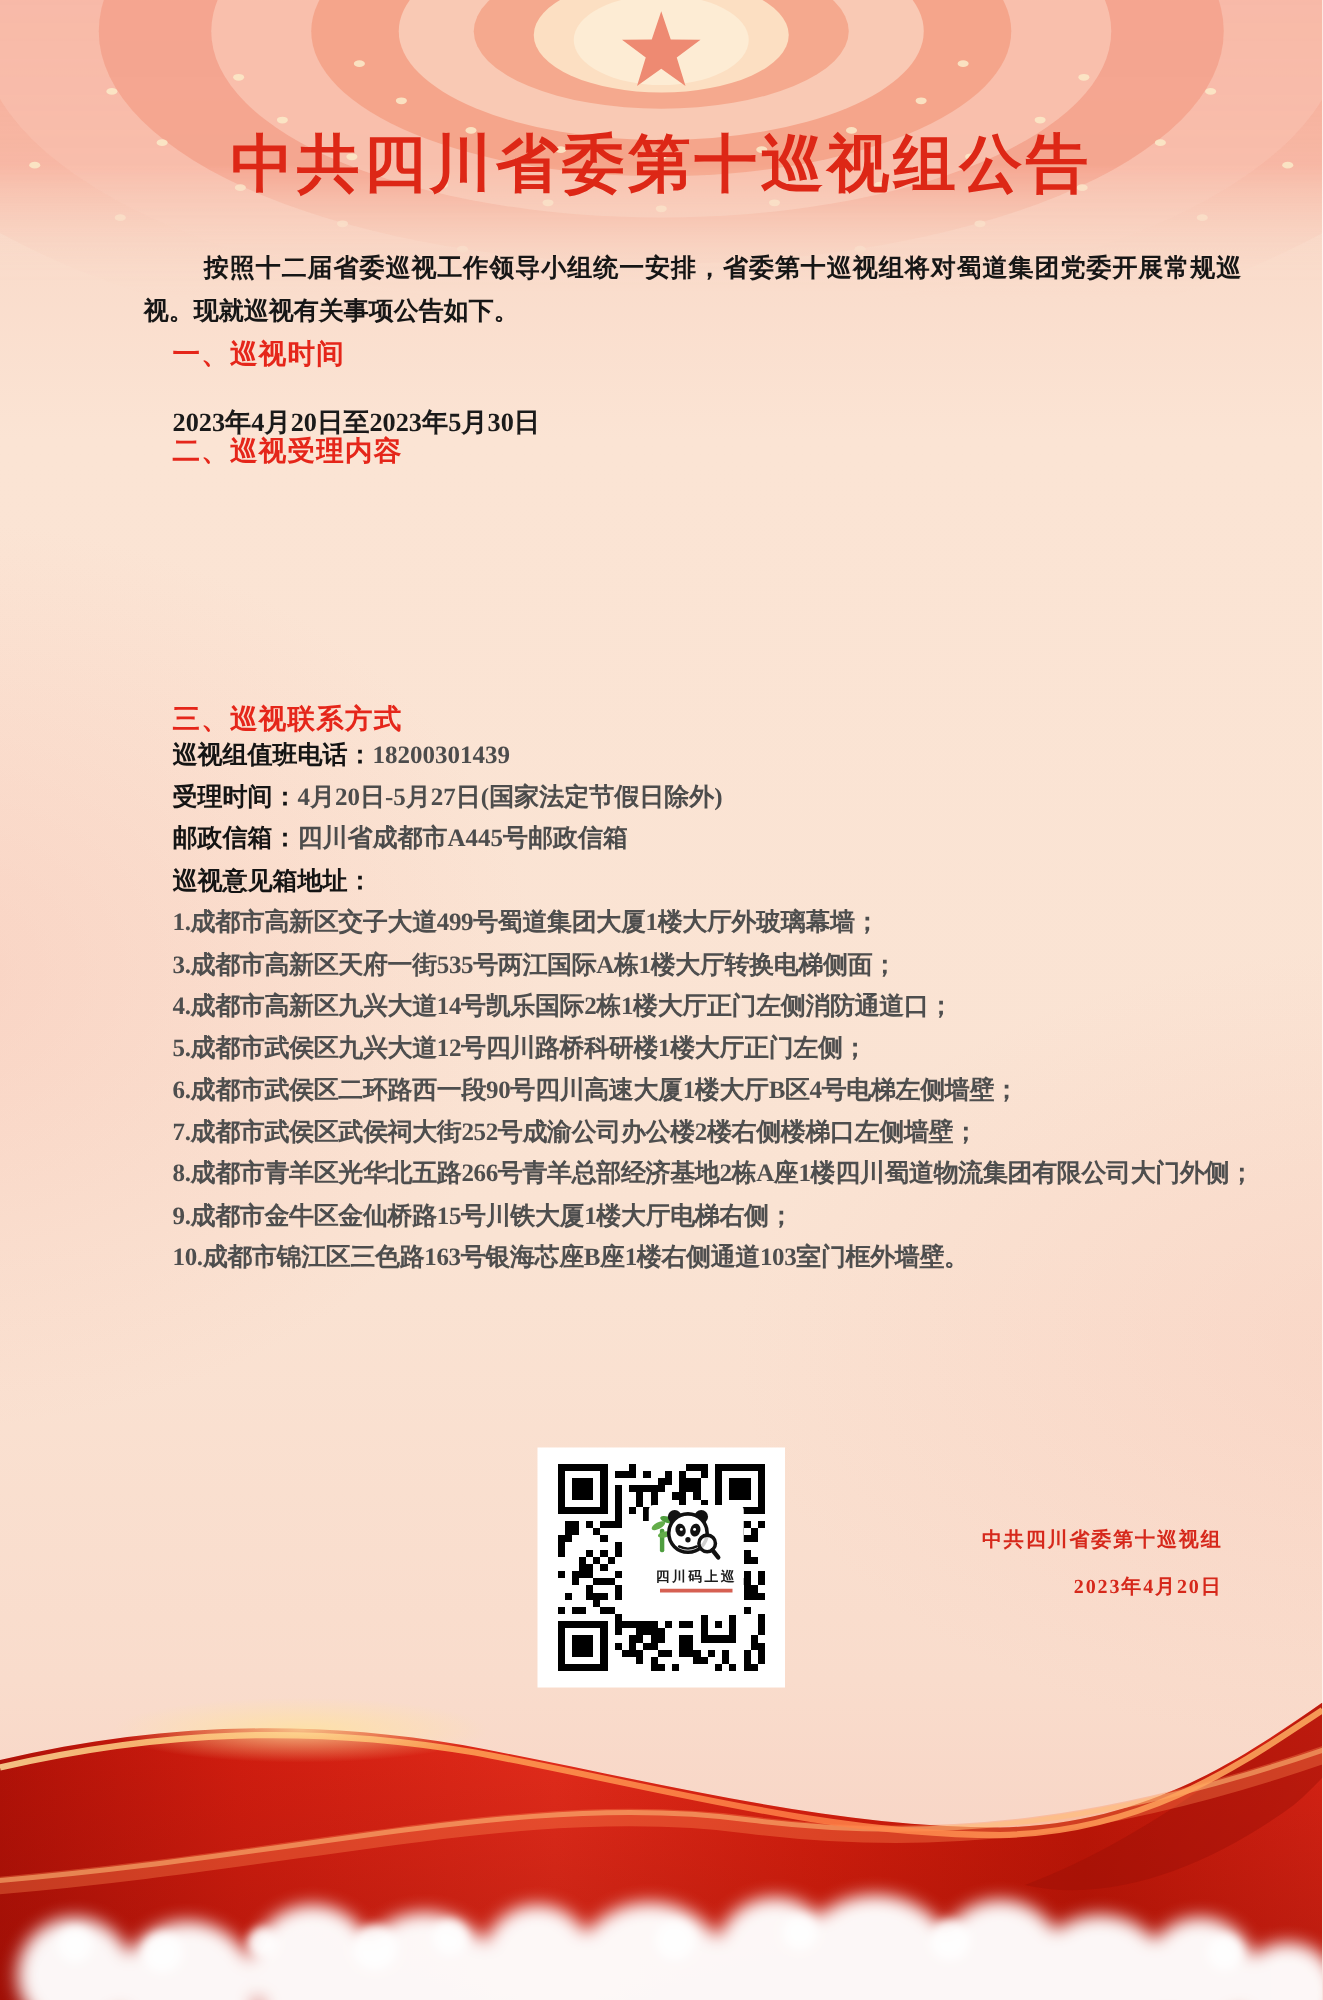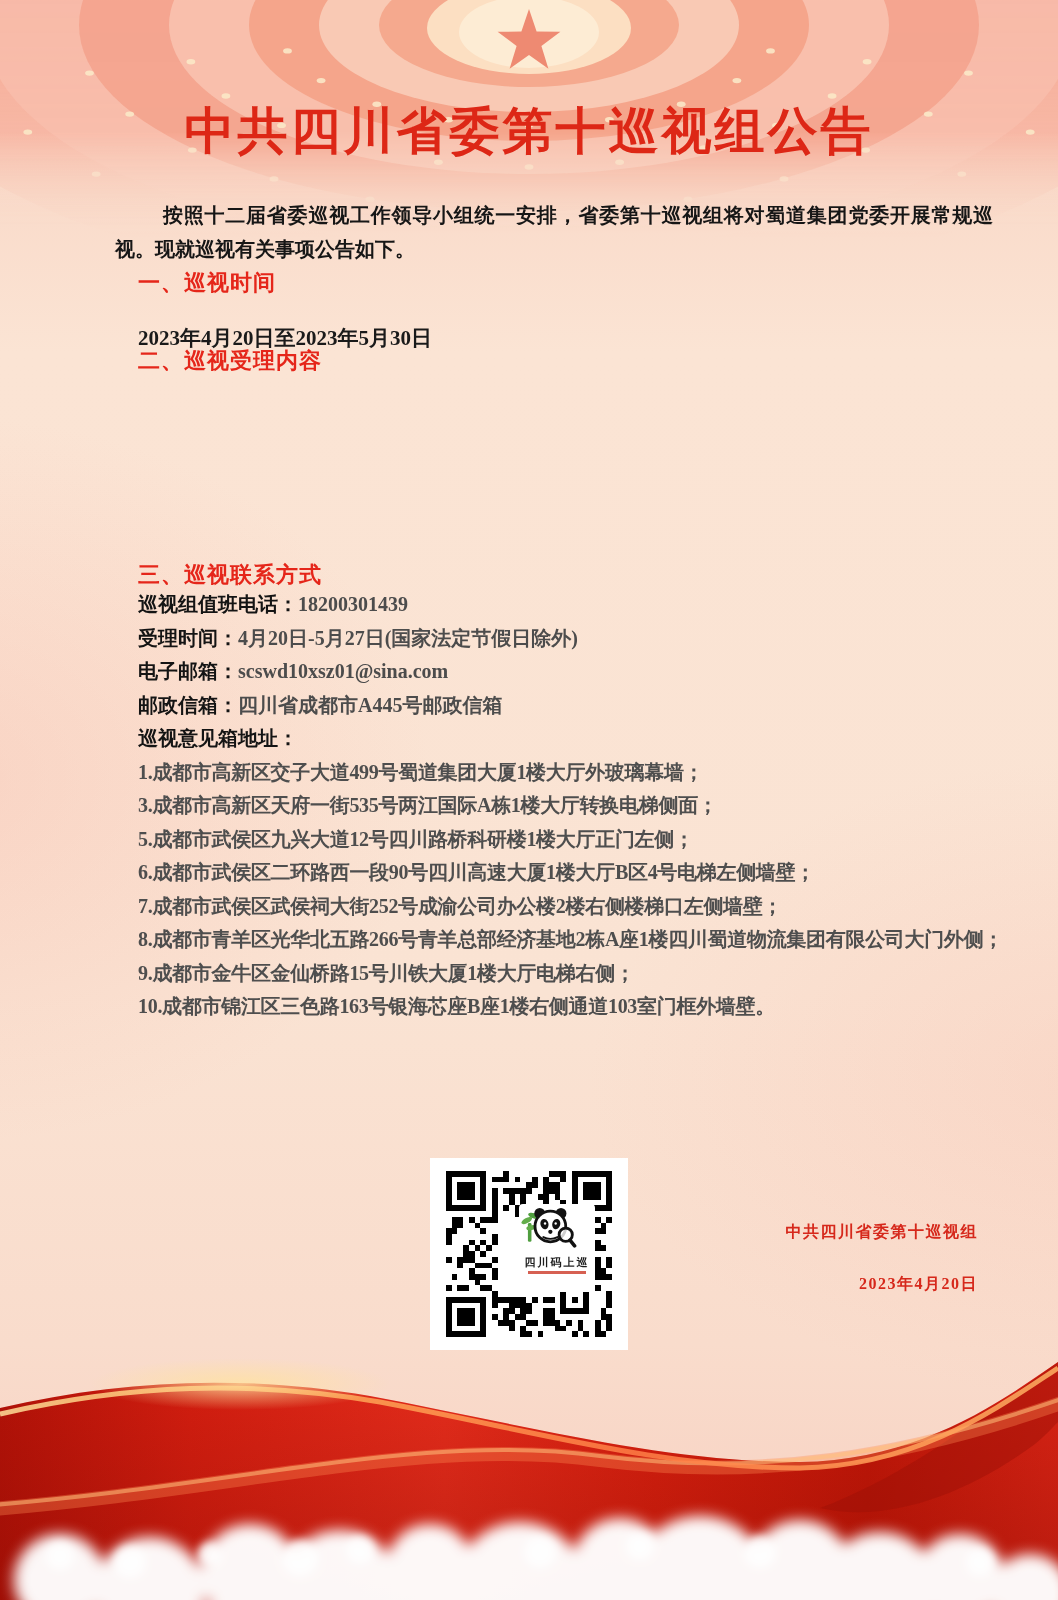--- a/index.html
+++ b/index.html
@@ -48,21 +48,21 @@
   }
   .qr-logo-label{
     font-family:"Liberation Sans","DejaVu Sans",sans-serif;
     font-size:11px;font-weight:bold;color:#1c1c1c;letter-spacing:2px;line-height:12px;
   }
   .qr-logo-bar{width:58px;height:3px;background:#cf4434;opacity:.85;margin:3px auto 0;}
   .signature{
     position:absolute;right:80px;top:1222px;width:340px;text-align:right;
     color:#d6281b;font-weight:bold;font-size:16px;letter-spacing:1.5px;
   }
-  .signature .sig-date{margin-top:31px;padding-right:0px;}
+  .signature .sig-date{margin-top:16px;padding-right:0px;}
   .wave{position:absolute;left:0;bottom:0;width:1058px;height:260px;}
 </style>
 </head>
 <body>
 
 <div class="page">
 
   <svg class="ceiling" viewBox="0 0 1058 240">
     <defs>
       <linearGradient id="fadeY" x1="0" y1="0" x2="0" y2="1">
@@ -139,25 +139,25 @@
   <div class="sec-heading sh1">一、巡视时间</div>
   <div class="plainline date-line">2023年4月20日至2023年5月30日</div>
 
   <div class="sec-heading sh2">二、巡视受理内容</div>
 
   <div class="sec-heading sh3">三、巡视联系方式</div>
 
   <div class="contact-block">
     <div class="contact-line"><span class="lbl">巡视组值班电话：</span><span class="val">18200301439</span></div>
     <div class="contact-line"><span class="lbl">受理时间：</span><span class="val">4月20日-5月27日(国家法定节假日除外)</span></div>
-    <div class="contact-line"><span class="lbl">电子邮箱：</span><span class="val">scswd10xsz01@sina.com</span></div>
     <div class="contact-line"><span class="lbl">邮政信箱：</span><span class="val">四川省成都市A445号邮政信箱</span></div>
     <div class="mailbox-heading">巡视意见箱地址：</div>
     <div class="mail-item">1.成都市高新区交子大道499号蜀道集团大厦1楼大厅外玻璃幕墙；</div>
     <div class="mail-item">3.成都市高新区天府一街535号两江国际A栋1楼大厅转换电梯侧面；</div>
+    <div class="mail-item">4.成都市高新区九兴大道14号凯乐国际2栋1楼大厅正门左侧消防通道口；</div>
     <div class="mail-item">5.成都市武侯区九兴大道12号四川路桥科研楼1楼大厅正门左侧；</div>
     <div class="mail-item">6.成都市武侯区二环路西一段90号四川高速大厦1楼大厅B区4号电梯左侧墙壁；</div>
     <div class="mail-item">7.成都市武侯区武侯祠大街252号成渝公司办公楼2楼右侧楼梯口左侧墙壁；</div>
     <div class="mail-item">8.成都市青羊区光华北五路266号青羊总部经济基地2栋A座1楼四川蜀道物流集团有限公司大门外侧；</div>
     <div class="mail-item">9.成都市金牛区金仙桥路15号川铁大厦1楼大厅电梯右侧；</div>
     <div class="mail-item">10.成都市锦江区三色路163号银海芯座B座1楼右侧通道103室门框外墙壁。</div>
   </div>
 
   <div class="qr-panel">
     <svg class="qr" width="166" height="166" viewBox="0 0 29 29" shape-rendering="crispEdges">

